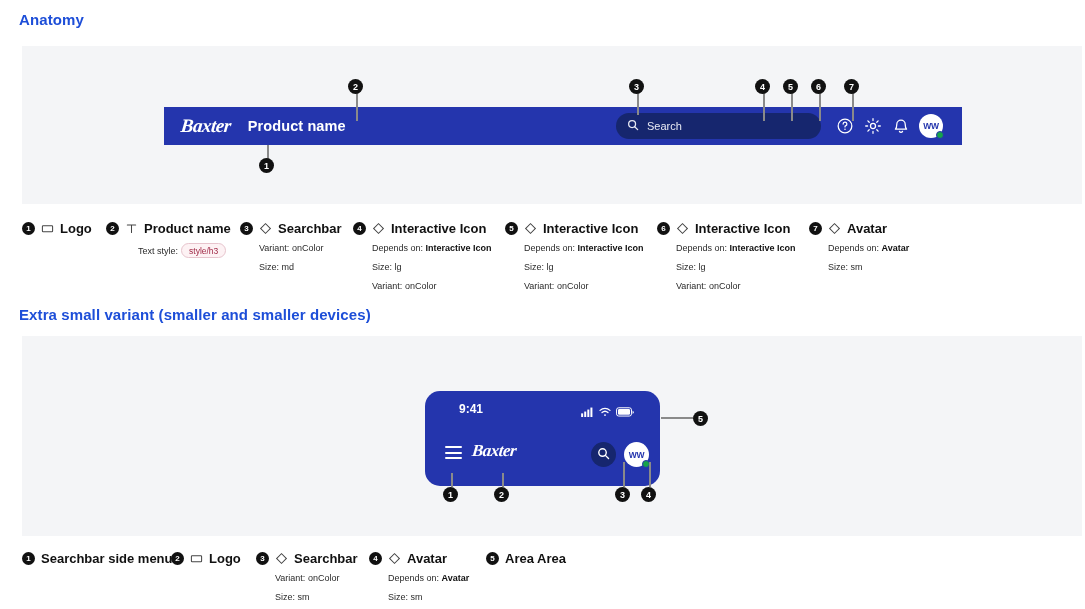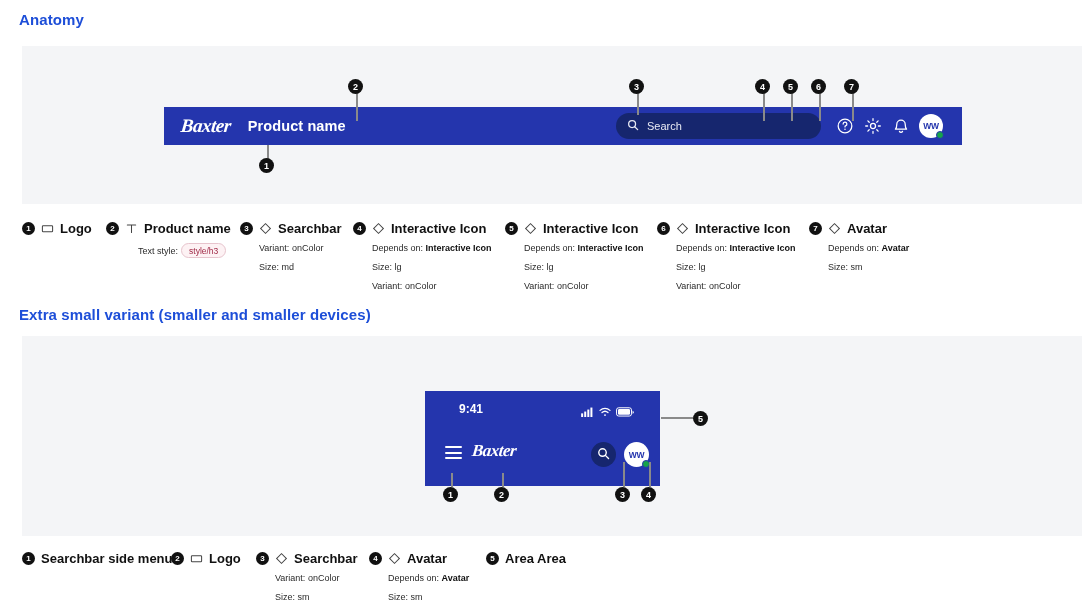--- a/index.html
+++ b/index.html
@@ -102,20 +102,21 @@
     background: #16a34a;
     border: 1.5px solid #2435ad;
   }
 
   
   #mobile-header {
     position: absolute;
     left: 425px; top: 391px;
     width: 235px; height: 95px;
     background: #2435ad;
+    border-radius: 15px;
   }
   #mobile-statusbar {
     position: relative;
     height: 38px;
     display: flex; align-items: center;
   }
   #mobile-time {
     position: absolute; left: 34px; top: 11px;
     color: #fff; font-size: 12px; font-weight: bold;
   }

